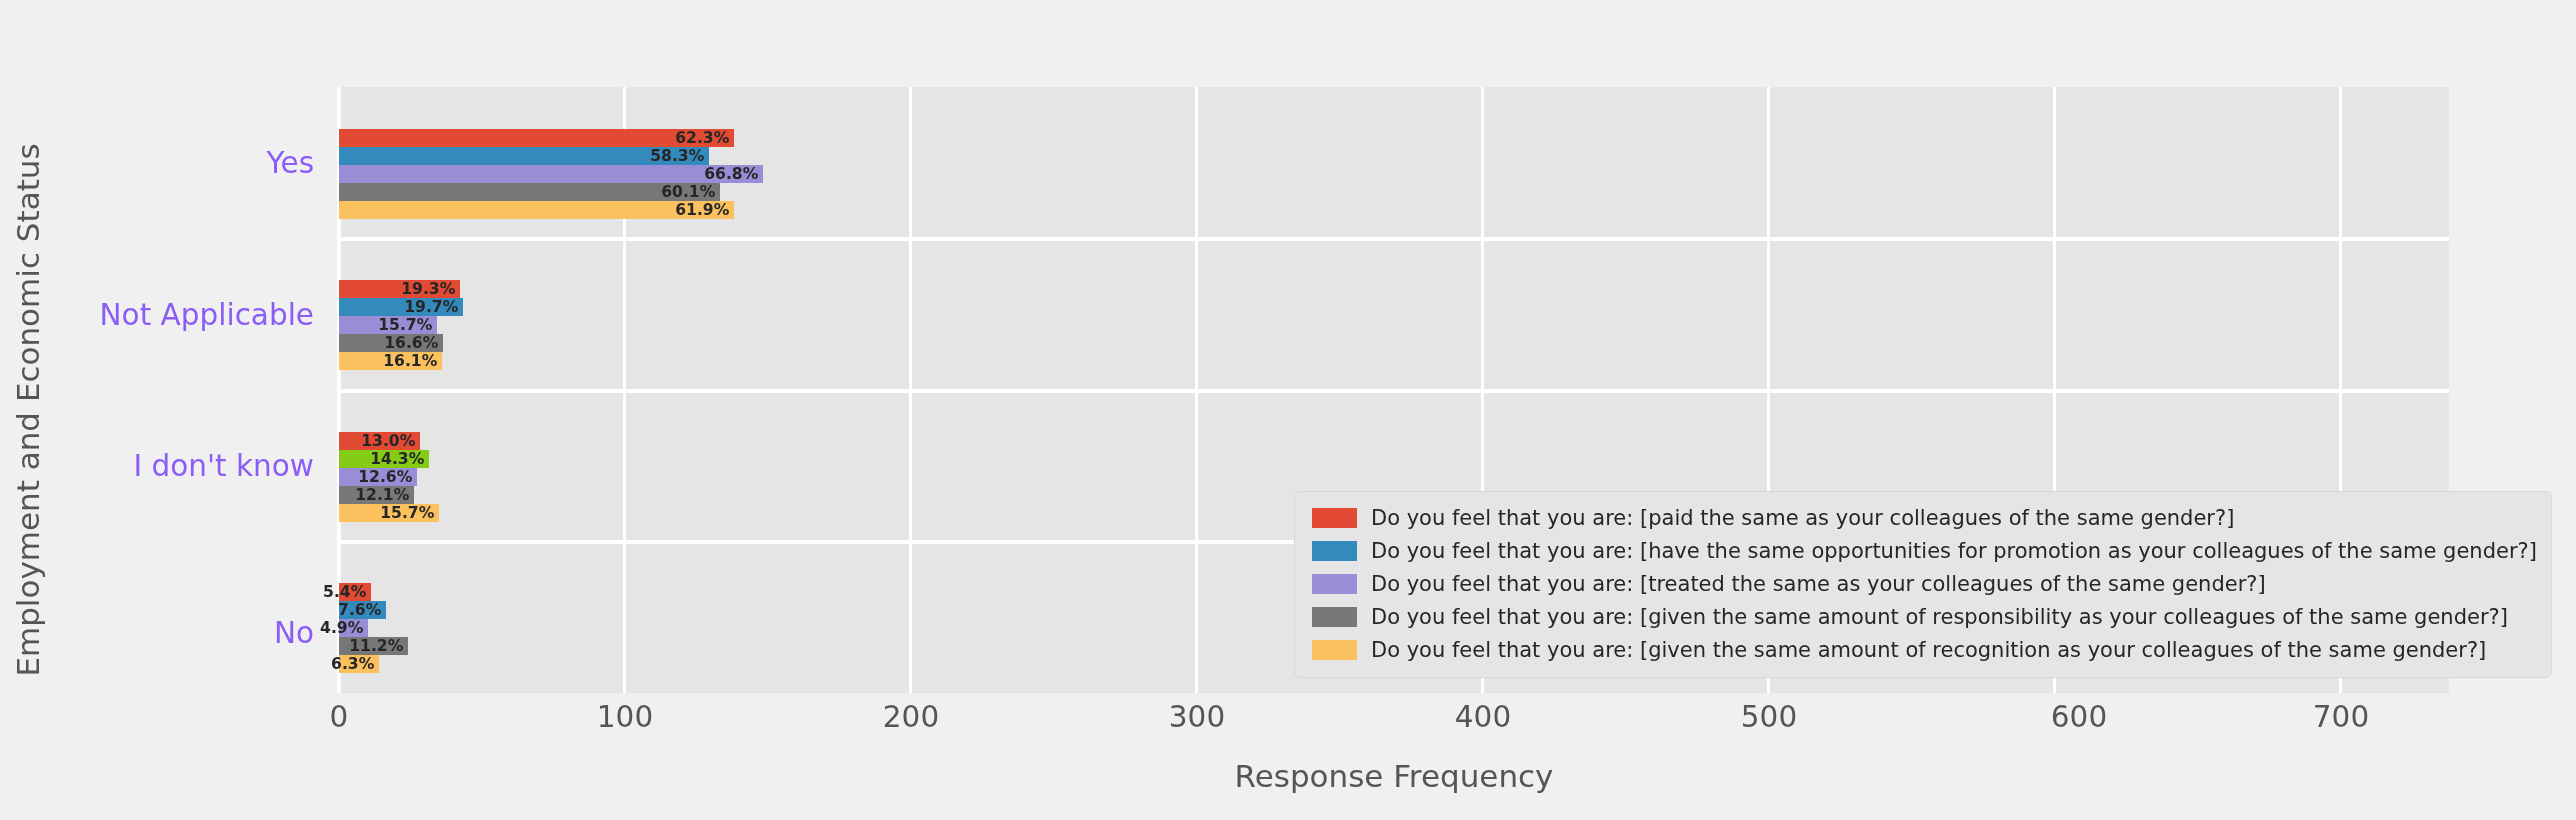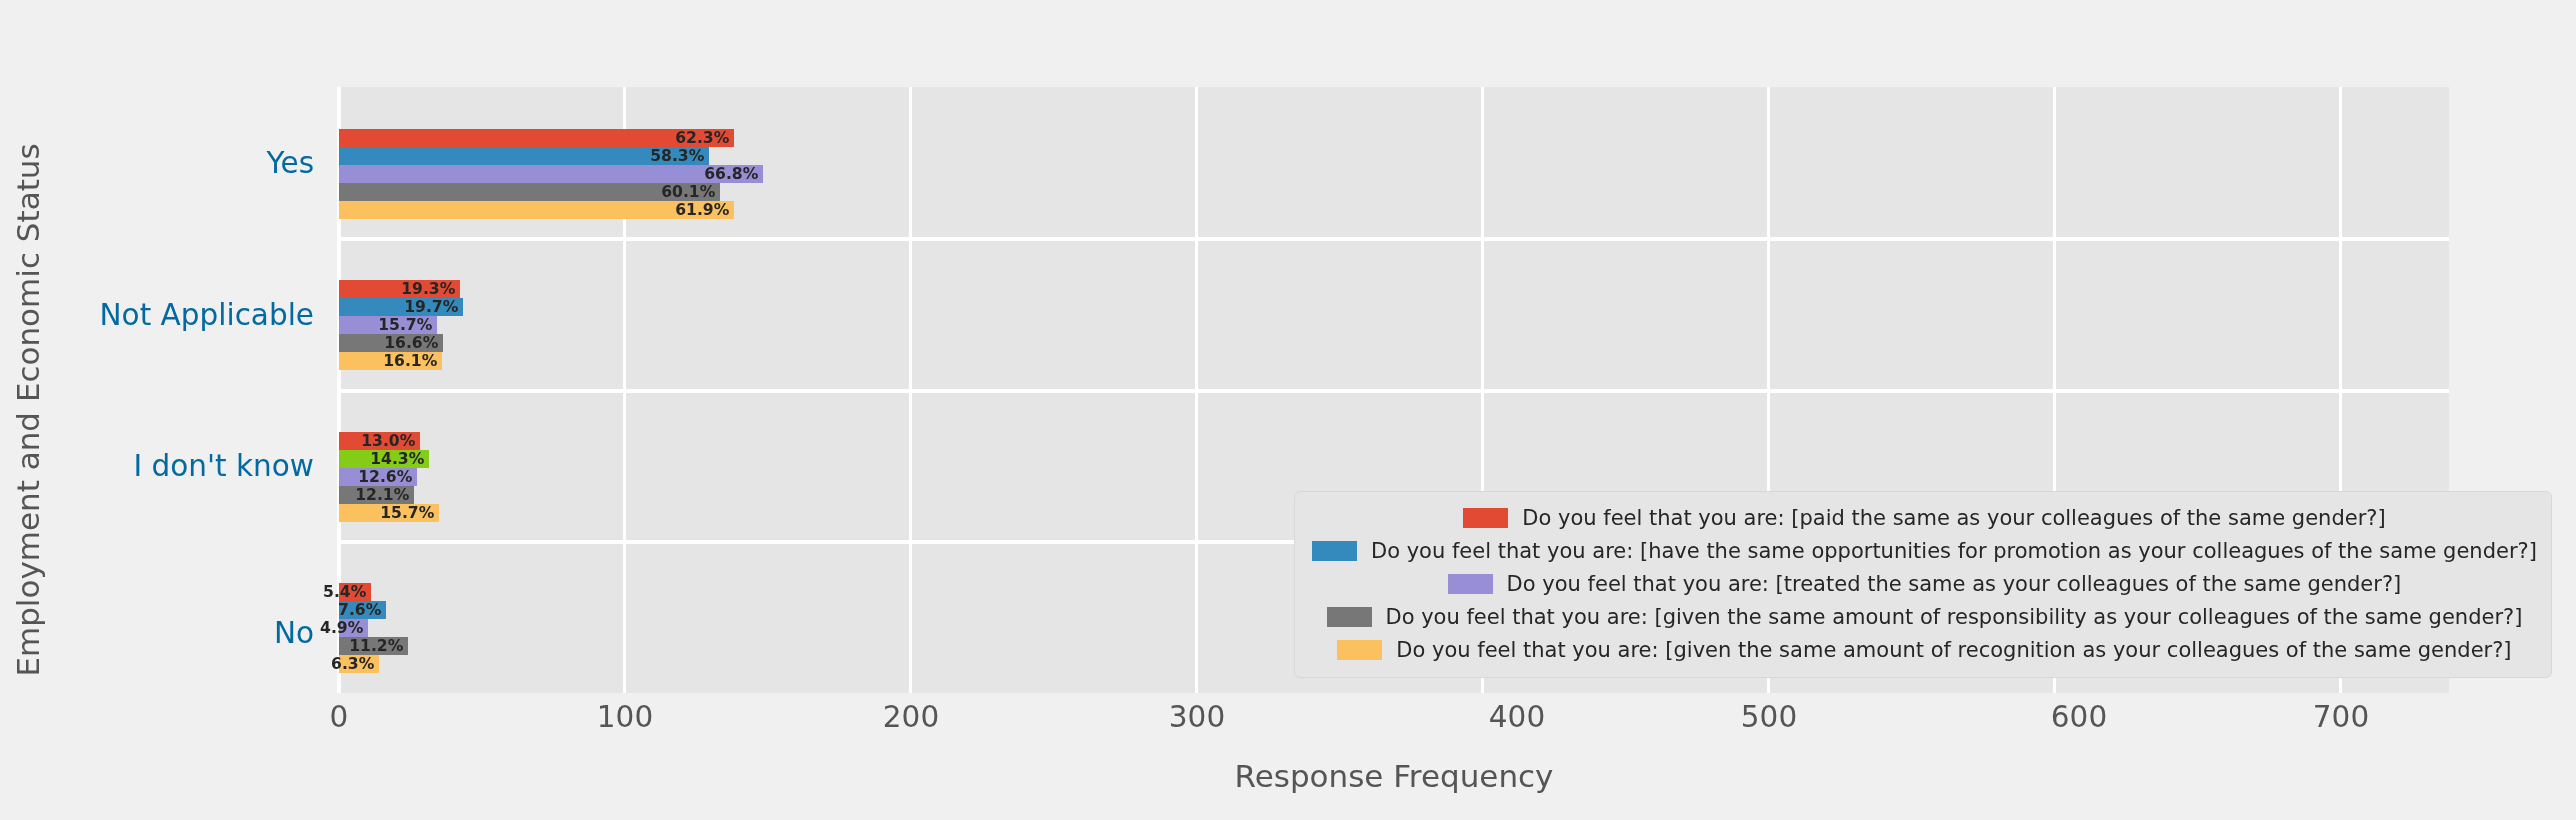--- a/index.html
+++ b/index.html
@@ -110,21 +110,21 @@
     width: 2576px;
     height: 820px;
     pointer-events: none;
   }
   .ytick-item {
     position: absolute;
     left: 0px;
     width: 314px;
     text-align: right;
     font-size: 29.5px;
-    color: #0369a1;
+    color: #8b5cf6;
     white-space: nowrap;
     transform: translateY(-50%);
   }
 
   
   .xtick-item {
     position: absolute;
     top: 700px;
     font-size: 29.5px;
     color: #555555;
@@ -140,21 +140,20 @@
     background: #e5e5e5;
     border: 1.6px solid #d8d8d8;
     border-radius: 6.2px;
     padding: 9.3px 14px 11px 17px;
     box-sizing: border-box;
   }
   .legend-row {
     display: flex;
     align-items: center;
     height: 33px;
-    justify-content: center;
   }
   .legend-swatch {
     width: 45px;
     height: 20px;
     margin-right: 14px;
     flex: 0 0 auto;
   }
   .legend-text {
     font-size: 21px;
     color: #262626;
@@ -280,18 +279,18 @@
       <div class="legend-row">
         <span class="legend-swatch" style="background: rgb(251, 193, 94);"></span>
         <span class="legend-text">Do you feel that you are: [given the same amount of recognition as your colleagues of the same gender?]</span>
       </div>
     </div>
 
 <div class="xtick-item" style="left: 339px;">0</div>
     <div class="xtick-item" style="left: 625px;">100</div>
     <div class="xtick-item" style="left: 911px;">200</div>
     <div class="xtick-item" style="left: 1197px;">300</div>
-    <div class="xtick-item" style="left: 1483px; margin-left: 34px;">400</div>
+    <div class="xtick-item" style="left: 1483px;">400</div>
     <div class="xtick-item" style="left: 1769px;">500</div>
     <div class="xtick-item" style="left: 2055px; margin-left: 24px;">600</div>
     <div class="xtick-item" style="left: 2341px;">700</div>
   </div>
 
 
 </body></html>

